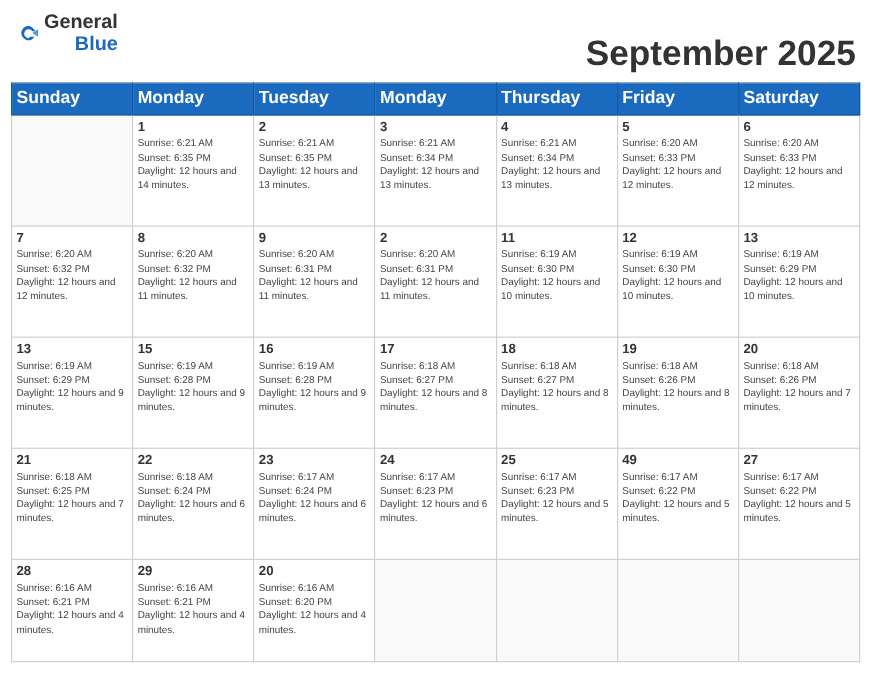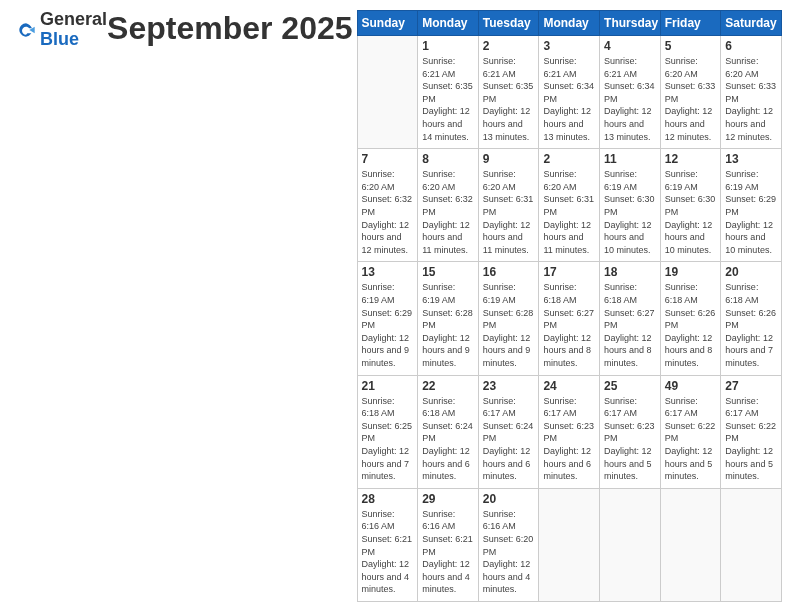--- a/index.html
+++ b/index.html
@@ -8,21 +8,21 @@
       height: 612px;
       font-family: Arial, sans-serif;
       background: #fff;
       overflow: hidden;
     }
     .page {
       width: 792px;
       height: 612px;
       padding: 10px;
       display: flex;
-      flex-direction: row;
+      flex-direction: column;
     }
     .header {
       display: flex;
       justify-content: space-between;
       align-items: flex-start;
       margin-bottom: 8px;
       padding: 0 4px;
     }
     .logo {
       display: flex;
@@ -35,50 +35,52 @@
     }
     .logo-general {
       font-size: 18px;
       font-weight: bold;
       color: #333;
     }
     .logo-blue {
       font-size: 18px;
       font-weight: bold;
       color: #1a6abf;
+      text-align: right;
     }
     .logo-icon {
       width: 20px;
       height: 20px;
       margin-left: 2px;
       margin-right: 4px;
     }
     .title-area {
       text-align: left;
+      margin-top: 20px;
     }
     .month-title {
       font-size: 32px;
       font-weight: bold;
       color: #333;
     }
     .location {
       font-size: 15px;
       color: #555;
     }
     .calendar {
       flex: 1;
       border: 1px solid #ccc;
       border-collapse: collapse;
       width: 100%;
       table-layout: fixed;
     }
     .calendar th {
       background-color: #1a6abf;
       color: white;
-      font-size: 12px;
+      font-size: 16px;
       font-weight: bold;
       padding: 5px 4px;
       text-align: left;
       border: 1px solid #1557a0;
       margin-top: 24px;
     }
     .calendar td {
       border: 1px solid #ccc;
       vertical-align: top;
       padding: 3px 4px;

